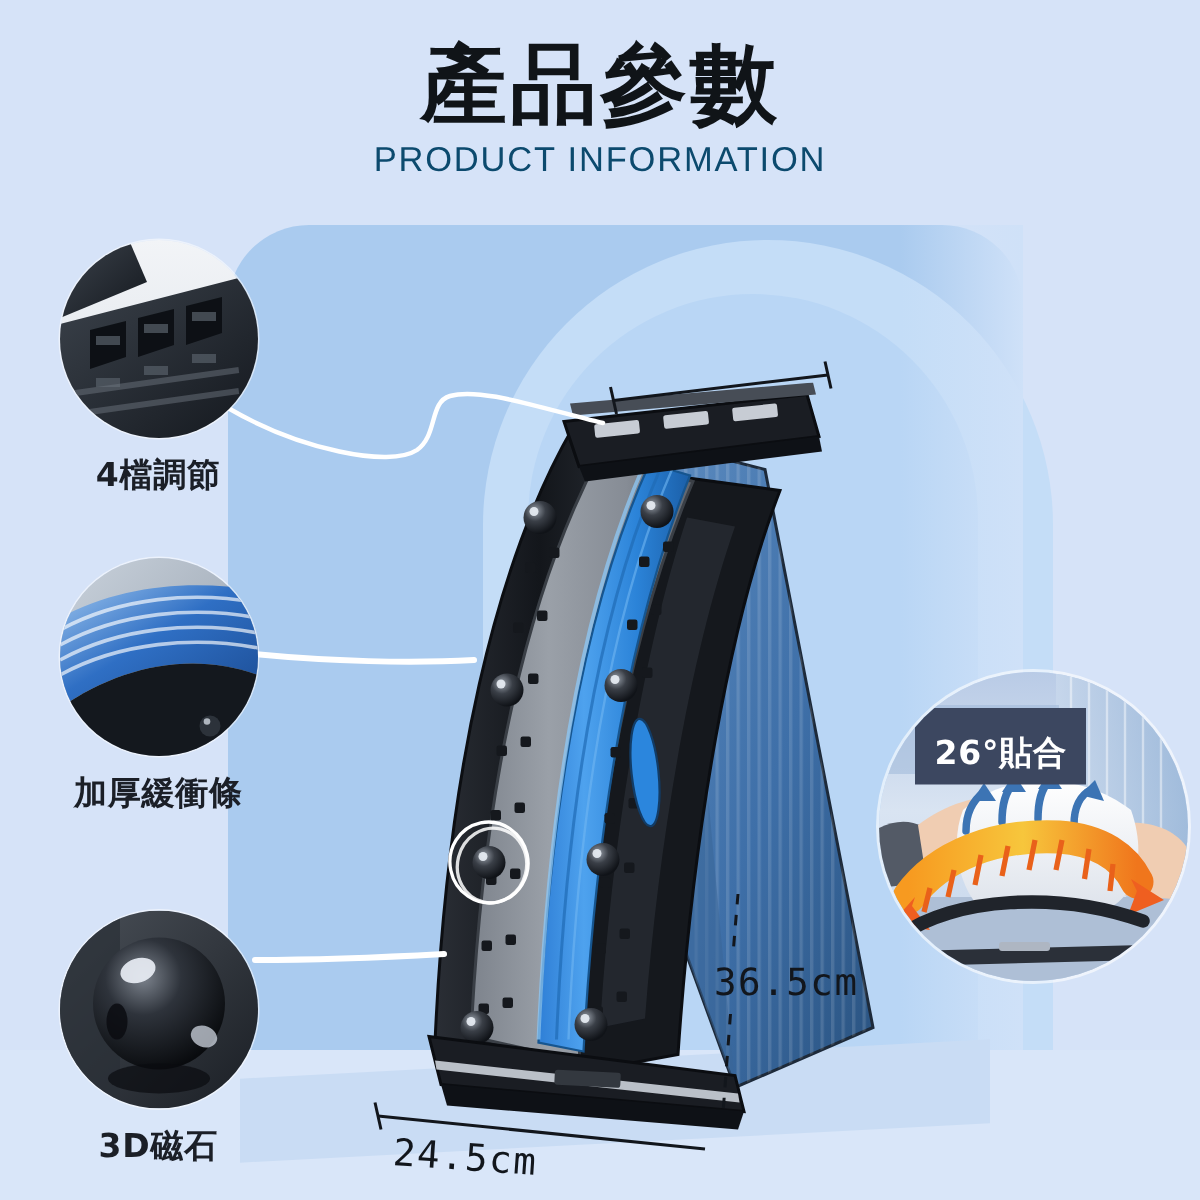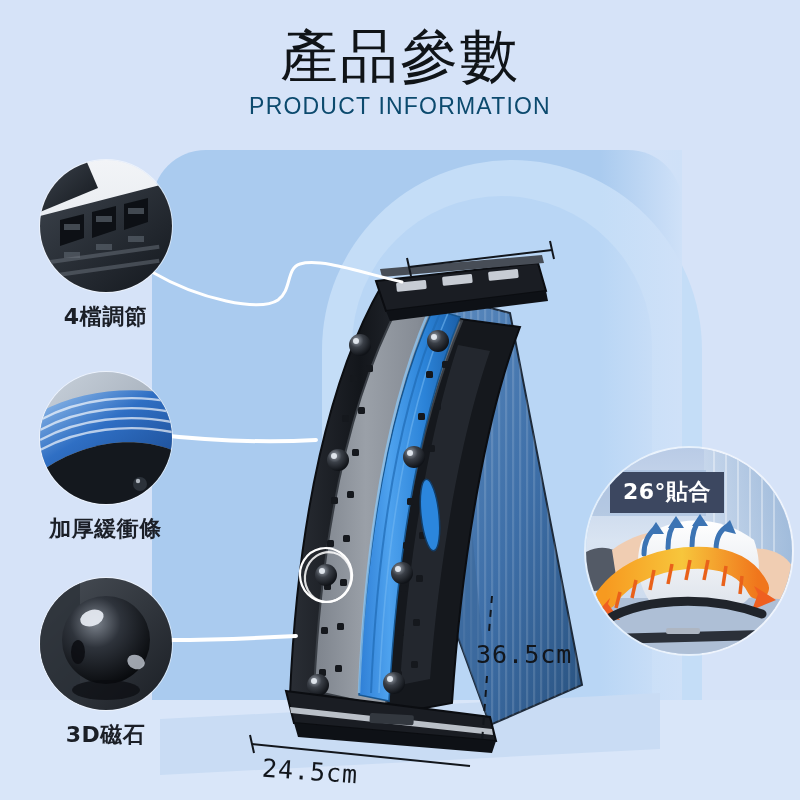--- a/index.html
+++ b/index.html
@@ -23,21 +23,21 @@
     position: absolute;
     left: 0;
     top: 26px;
     width: 800px;
     text-align: center;
     z-index: 40;
   }
   .title-cn {
     font-family: "DejaVu Sans", "Liberation Sans", sans-serif;
     font-size: 58px;
-    font-weight: normal;
+    font-weight: bold;
     color: #101418;
     letter-spacing: 2px;
     line-height: 1.05;
   }
   .title-en {
     margin-top: 6px;
     font-size: 23px;
     font-weight: normal;
     color: #0c4a6e;
     letter-spacing: 1.2px;
@@ -116,21 +116,21 @@
 
   
   .feature {
     position: absolute;
     z-index: 30;
     width: 175px;
     text-align: center;
   }
   .feature-1 { left: 18px; top: 160px; }
   .feature-2 { left: 18px; top: 372px; }
-  .feature-3 { left: 18px; top: 578px; }
+  .feature-3 { left: 18px; top: 607px; }
   .circle-photo {
     position: relative;
     width: 132px;
     height: 132px;
     margin: 0 auto;
     border-radius: 50%;
     overflow: hidden;
     box-shadow: 0 0 0 1px rgba(255,255,255,0.55);
   }
   .circle-photo svg { display: block; }
@@ -191,21 +191,21 @@
   .inset svg { display: block; }
   .inset-badge {
     position: absolute;
     left: 24px;
     top: 24px;
     background: #3c4760;
     color: #ffffff;
     font-family: "DejaVu Sans", "Liberation Sans", sans-serif;
     font-size: 22px;
     font-weight: bold;
-    padding: 5px 13px 6px 13px;
+    padding: 15px 13px 6px 13px;
     letter-spacing: 0.5px;
     z-index: 3;
   }
 </style>
 </head>
 <body>
 
 <div id="page">
 
   <div class="panel-main"></div>

